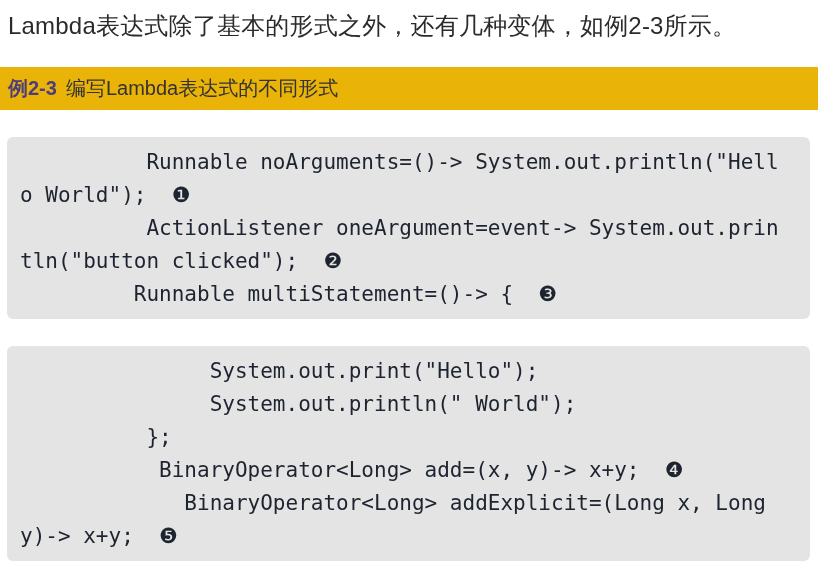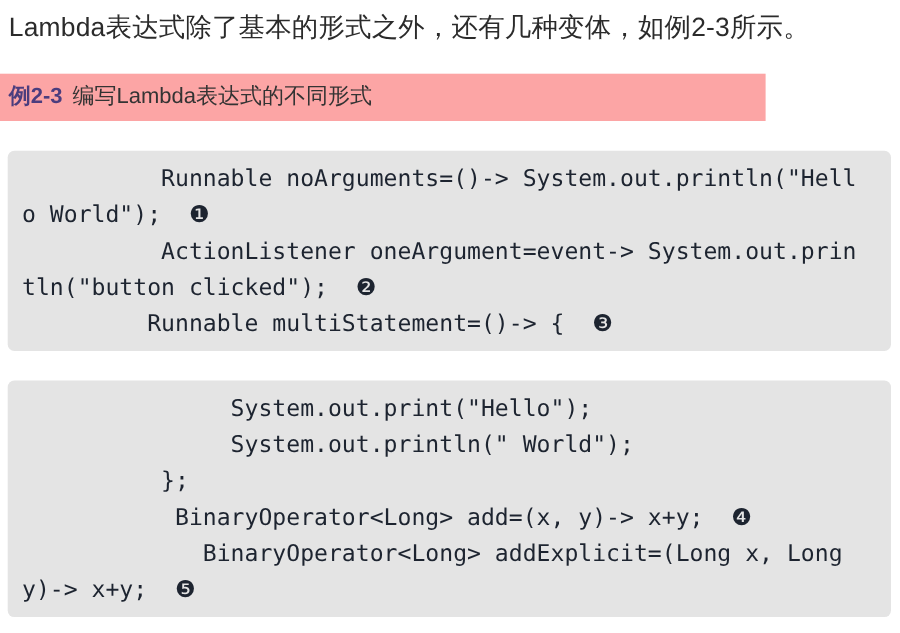--- a/index.html
+++ b/index.html
@@ -18,24 +18,24 @@
   }
   .intro {
     margin: 12px 8px 0 8px;
     font-size: 24px;
     line-height: 27px;
     color: #2b2b2b;
     letter-spacing: 0.2px;
   }
   .example-header {
     margin-top: 28px;
-    width: 696px;
+    width: 818px;
     height: 43px;
     line-height: 43px;
-    background: #fca5a5;
+    background: #eab308;
     box-sizing: border-box;
     padding-left: 8px;
     font-size: 20px;
     color: #333333;
     white-space: nowrap;
   }
   .ex-label {
     color: #4b3d7e;
     font-weight: bold;
   }

